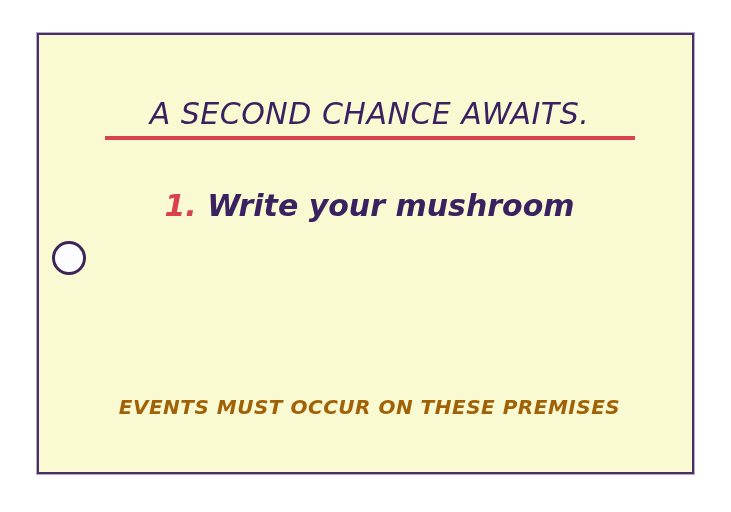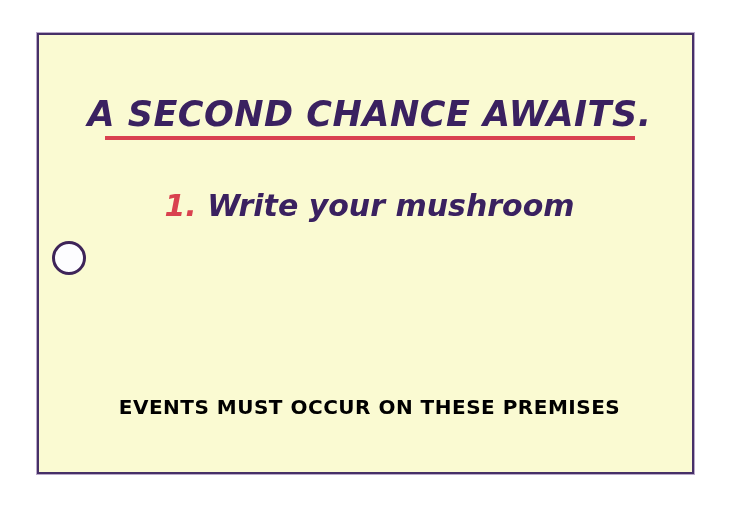--- a/index.html
+++ b/index.html
@@ -45,23 +45,23 @@
     right: 0;
     top: 0;
     bottom: 0;
     text-align: center;
   }
   .card-title {
     position: absolute;
     left: 0;
     right: 0;
     top: 59px;
-    font-size: 35px;
+    font-size: 30px;
     line-height: 40px;
-    font-weight: bold;
+    font-weight: normal;
     font-style: italic;
     letter-spacing: 0.5px;
     color: #3a2160;
     white-space: nowrap;
   }
   .title-underline {
     position: absolute;
     left: 50%;
     transform: translateX(-50%);
     top: 101px;
@@ -85,22 +85,23 @@
     color: #d9414f;
   }
   .footer-notice {
     position: absolute;
     left: 0;
     right: 0;
     top: 360px;
     font-size: 20px;
     line-height: 24px;
     font-weight: bold;
+    font-style: italic;
     letter-spacing: 0.5px;
-    color: #000000;
+    color: #a16207;
     white-space: nowrap;
   }
 </style>
 </head>
 <body>
 
 <div class="stage">
   <div class="card">
 
     <div class="punch-hole"></div>

